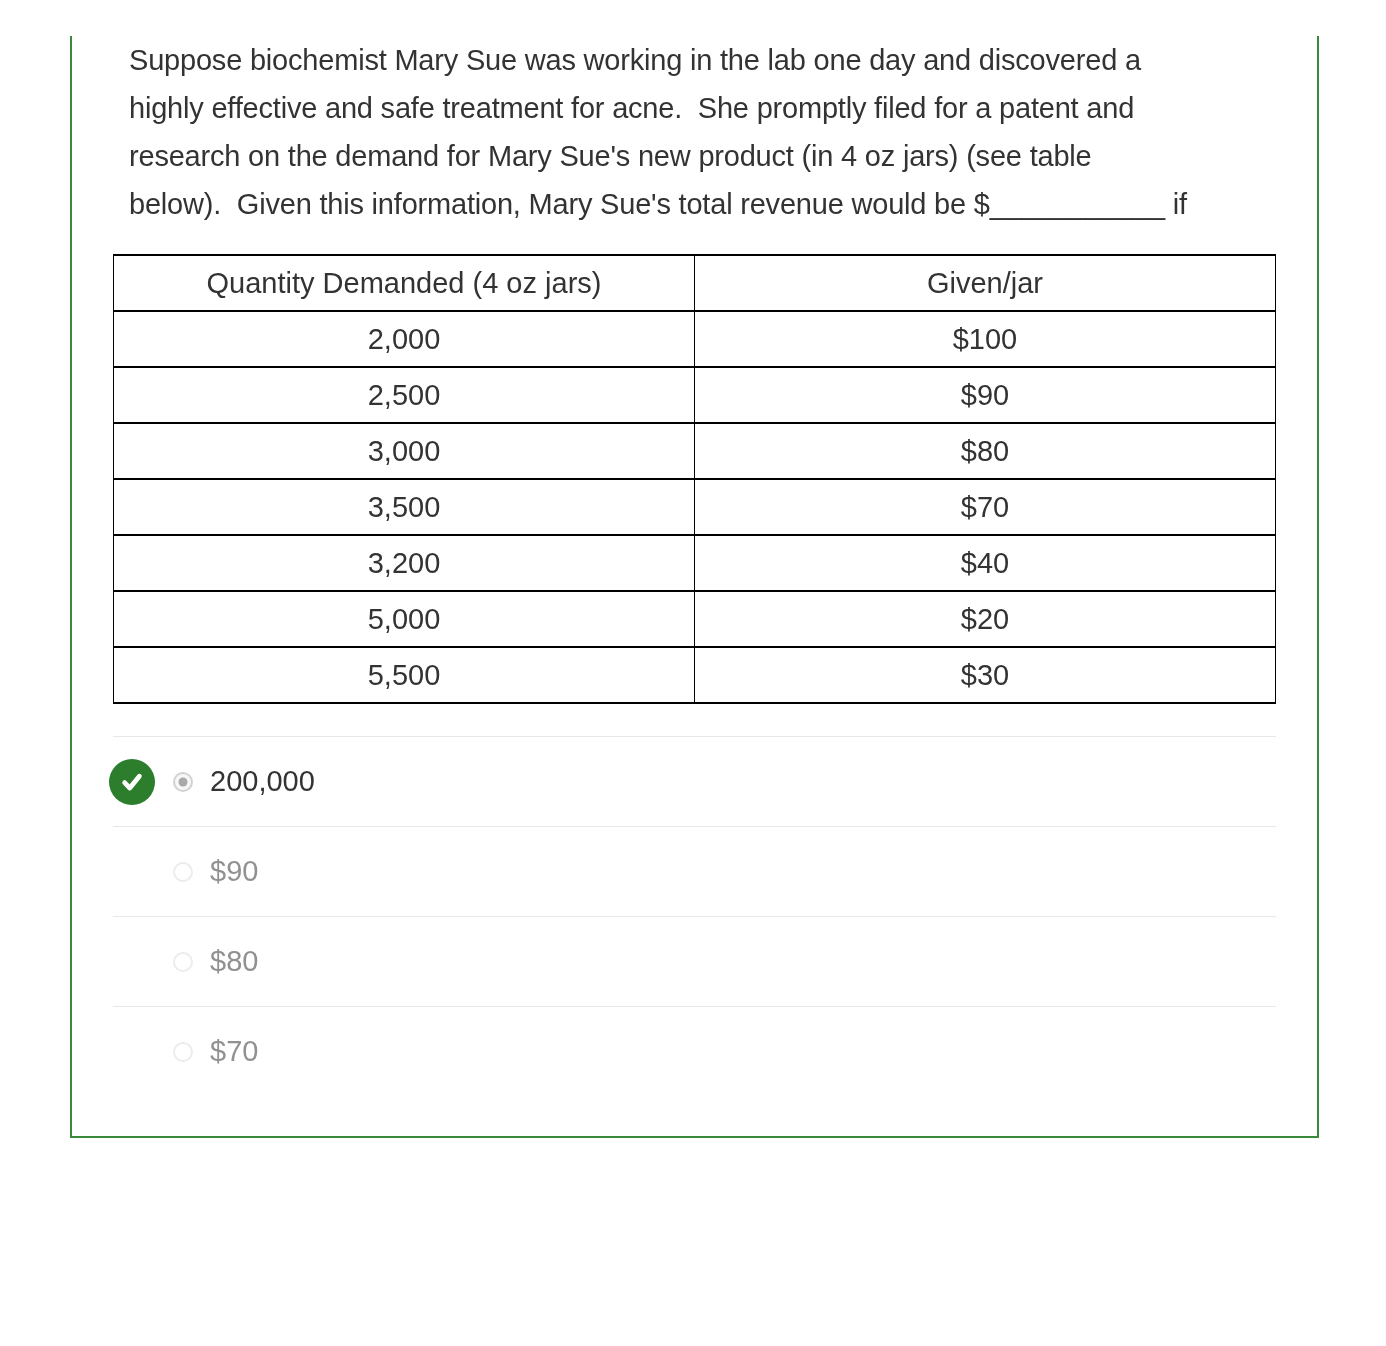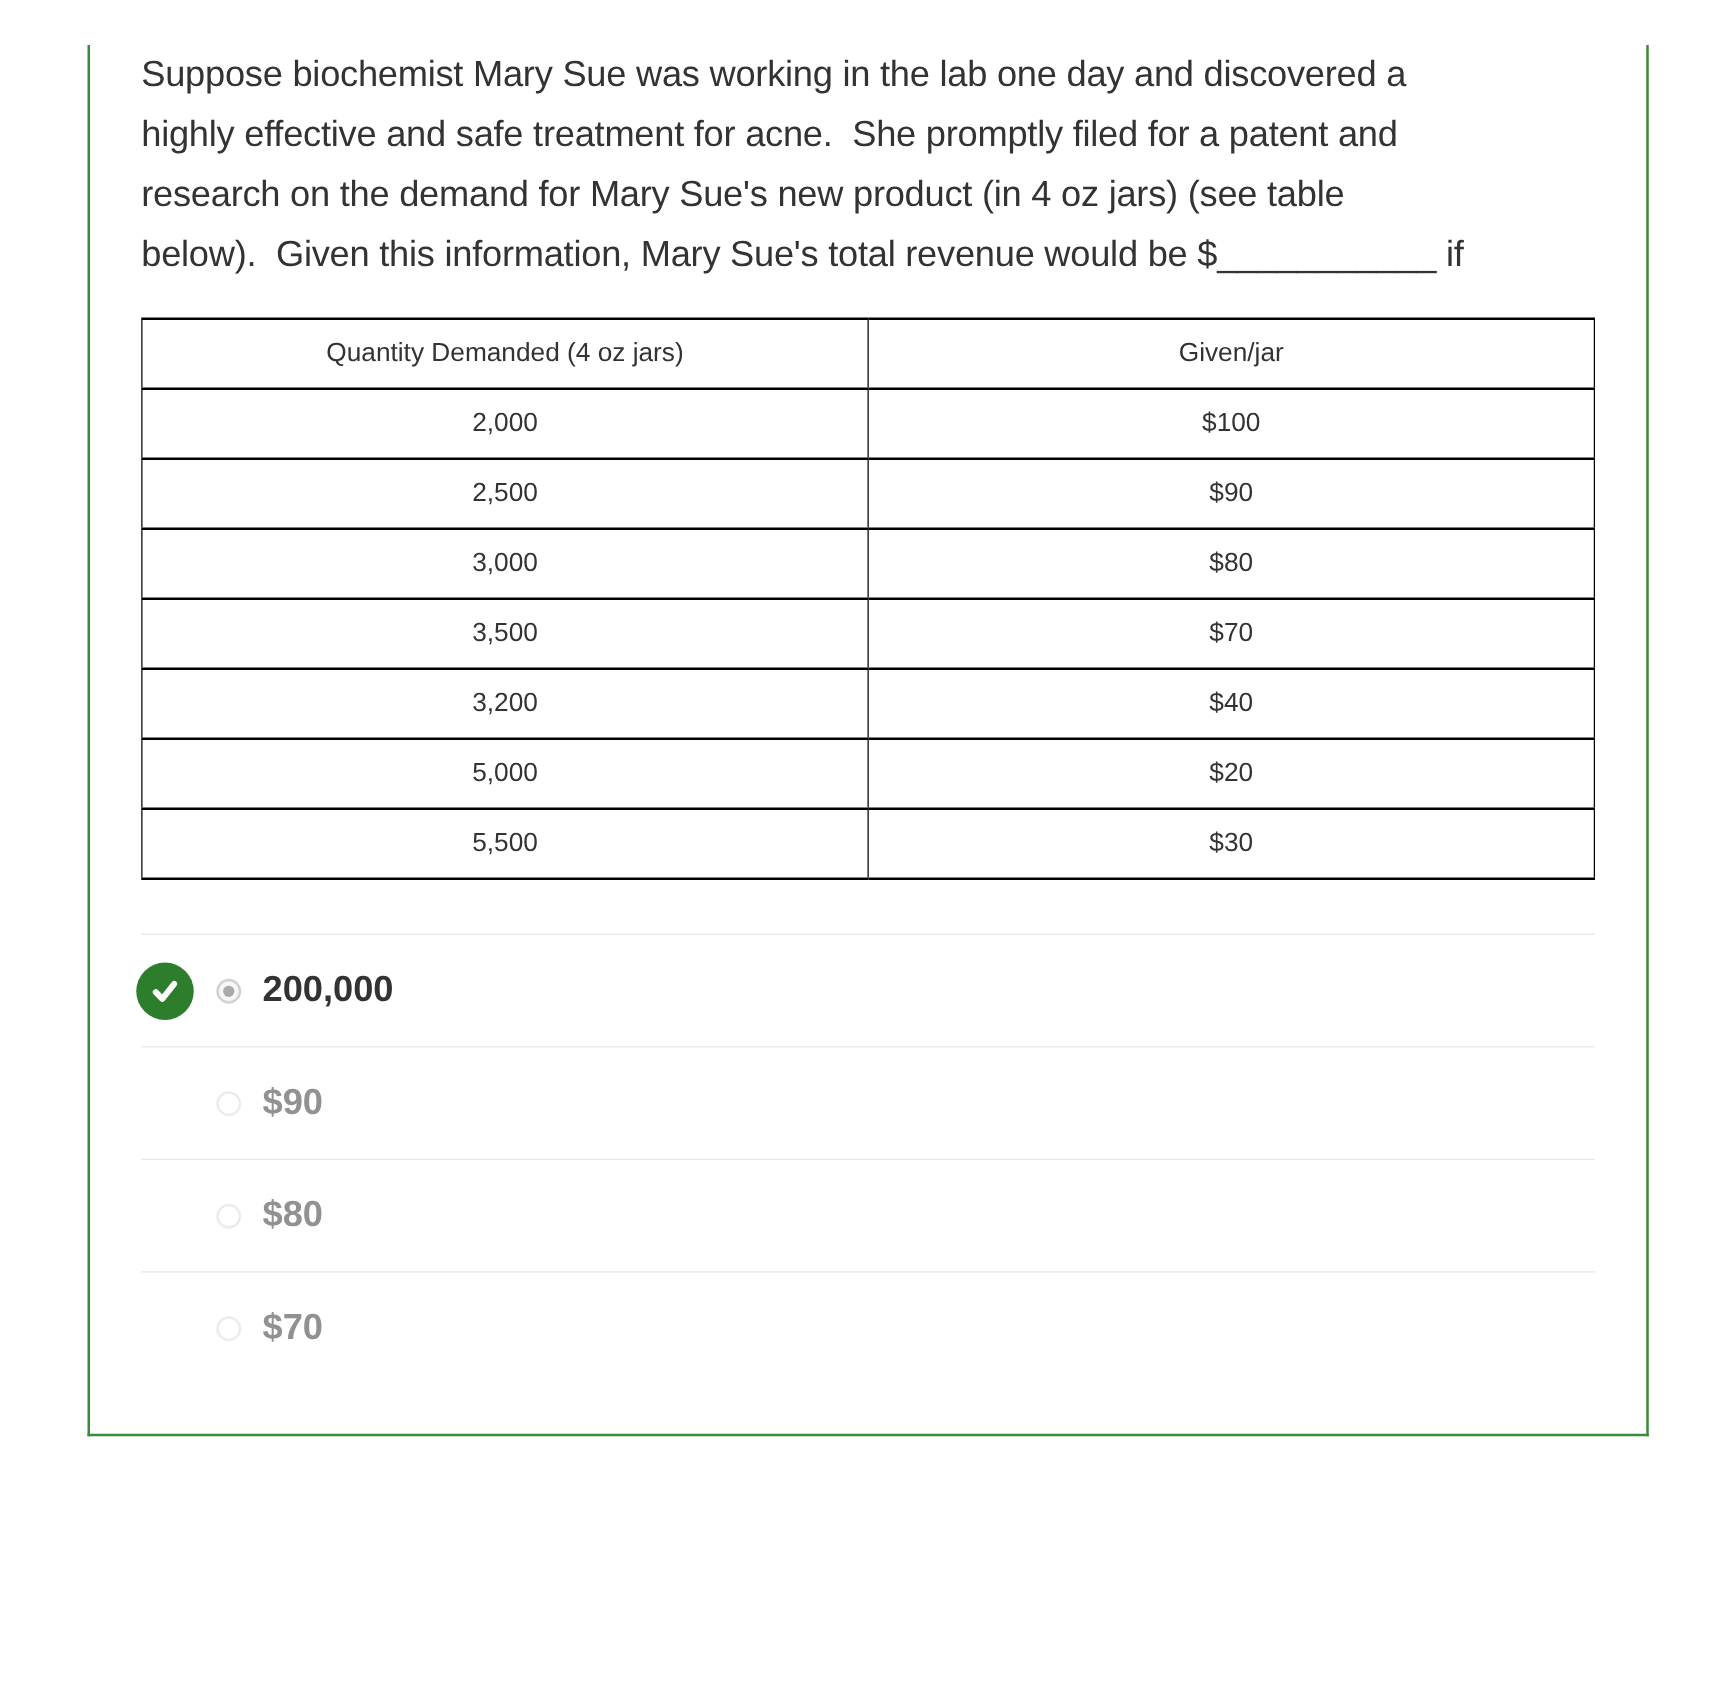--- a/index.html
+++ b/index.html
@@ -26,39 +26,39 @@
     padding: 0 41px 40px 41px;
     background: #fff;
   }
   .question {
     margin: 36px 0 26px 0;
     font-size: 29px;
     line-height: 48px;
     letter-spacing: -0.2px;
     color: var(--text-dark, #333);
   }
-  .qline { display: block; white-space: pre; }
+  .qline { display: block; white-space: pre; margin-left: 16px; }
   .demand-table {
     width: 100%;
     border-collapse: collapse;
-    font-size: 21px;
+    font-size: 29px;
     color: var(--text-dark, #333);
   }
   .demand-table th, .demand-table td {
     border-left: 1px solid var(--table-border, #000);
     border-right: 1px solid var(--table-border, #000);
     border-top: 2px solid var(--table-border, #000);
     border-bottom: 2px solid var(--table-border, #000);
     height: 56px;
     padding: 0;
     text-align: center;
     font-weight: 400;
     vertical-align: middle;
   }
-  .options { margin-top: 43px; font-weight: bold; }
+  .options { margin-top: 32px; }
   .option {
     display: flex;
     align-items: center;
     height: 90px;
     border-top: 1px solid var(--divider, #E8E8E8);
   }
   .icon-slot {
     width: 46px;
     height: 46px;
     margin-left: -4px;

